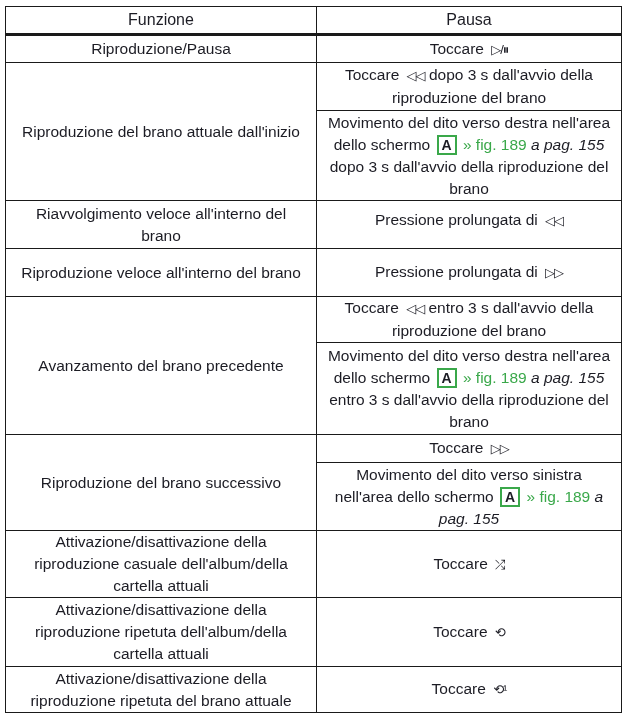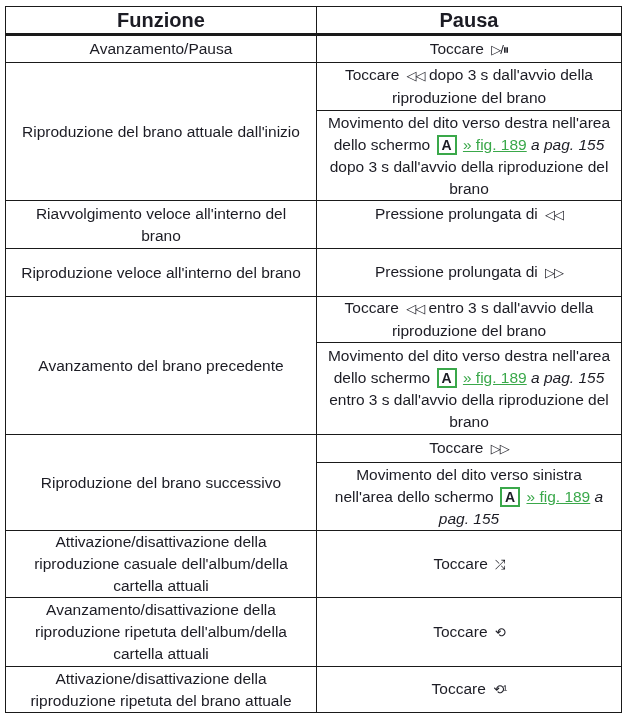--- a/index.html
+++ b/index.html
@@ -7,24 +7,24 @@
            font-family: "Liberation Sans", "DejaVu Sans", sans-serif; color: #1c1c24; }
     table.func-table {
       position: absolute; left: 5px; top: 6px;
       width: 616px; border-collapse: collapse; table-layout: fixed;
       font-size: 15.5px; line-height: 22px;
     }
     .func-table td, .func-table th {
       border: 1.5px solid #1a1a1a; text-align: center; vertical-align: middle;
       padding: 0 8px; box-sizing: border-box;
     }
-    .func-table th { font-weight: bold; font-size: 20px; height: 28px; border-bottom: 3px solid #1a1a1a; }
+    .func-table th { font-weight: normal; font-size: 16px; height: 28px; border-bottom: 3px solid #1a1a1a; }
     .col-f { width: 311px; }
     .col-a { width: 305px; }
-    .green { color: #3aa84a; text-decoration: underline; }
+    .green { color: #3aa84a; }
     .boxA {
       display: inline-block; border: 2px solid #3aa84a; color: #1c1c24; font-weight: bold;
       padding: 0 3px; line-height: 16px; font-size: 14px; margin: 0 2px;
     }
     .ital { font-style: italic; }
     .icon { display: inline-block; font-size: 13px; letter-spacing: -1px; margin-left: 3px; }
   </style>
 </head>
 <body>
 
@@ -35,21 +35,21 @@
     </colgroup>
   <thead>
     <tr>
       <th>Funzione</th>
       <th>Pausa</th>
     </tr>
   </thead>
   <tbody>
 
     <tr style="height:28px">
-      <td>Avanzamento/Pausa</td>
+      <td>Riproduzione/Pausa</td>
       <td>
         <span>Toccare</span>
         <span class="icon">▷/⏸</span>
       </td>
     </tr>
 
     <tr style="height:48px">
       <td rowspan="2">Riproduzione del brano attuale dall'inizio</td>
       <td>
         <span>Toccare</span>
@@ -63,21 +63,21 @@
         <span class="boxA">A</span>
         <span class="green">» fig. 189</span>
         <span class="ital">a</span>
         <span class="ital">pag. 155</span>
         <span>dopo 3 s dall'avvio della riproduzione del brano</span>
       </td>
     </tr>
 
     <tr style="height:48px">
       <td>Riavvolgimento veloce all'interno del brano</td>
-      <td style="vertical-align:top;padding-top:2px">
+      <td style="vertical-align:top;padding-top:8px">
         <span>Pressione prolungata di</span>
         <span class="icon">◁◁</span>
       </td>
     </tr>
 
     <tr style="height:48px">
       <td>Riproduzione veloce all'interno del brano</td>
       <td>
         <span>Pressione prolungata di</span>
         <span class="icon">▷▷</span>
@@ -122,21 +122,21 @@
 
     <tr style="height:66px">
       <td>Attivazione/disattivazione della riproduzione casuale dell'album/della cartella attuali</td>
       <td>
         <span>Toccare</span>
         <span class="icon">⤮</span>
       </td>
     </tr>
 
     <tr style="height:69px">
-      <td>Avanzamento/disattivazione della riproduzione ripetuta dell'album/della cartella attuali</td>
+      <td>Attivazione/disattivazione della riproduzione ripetuta dell'album/della cartella attuali</td>
       <td>
         <span>Toccare</span>
         <span class="icon">⟲</span>
       </td>
     </tr>
 
     <tr style="height:46px">
       <td>Attivazione/disattivazione della riproduzione ripetuta del brano attuale</td>
       <td>
         <span>Toccare</span>

